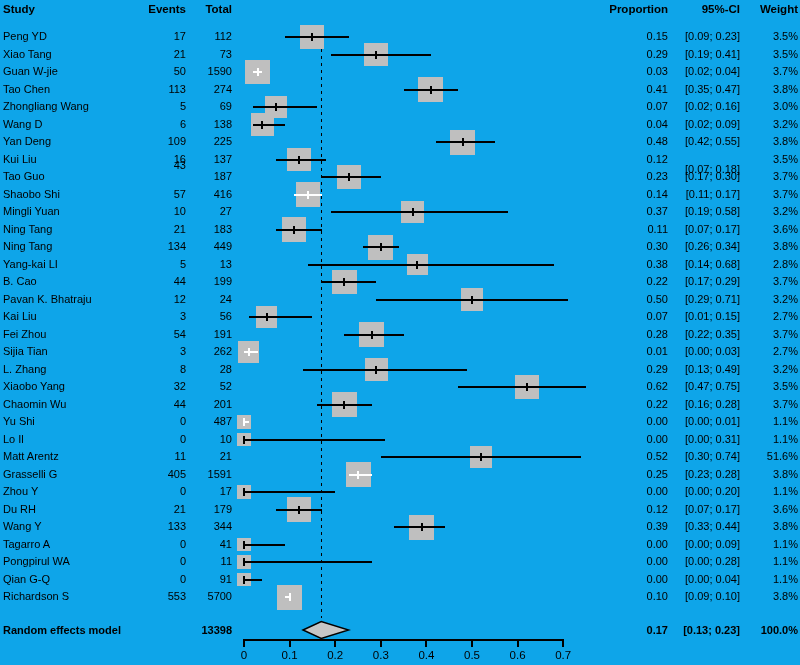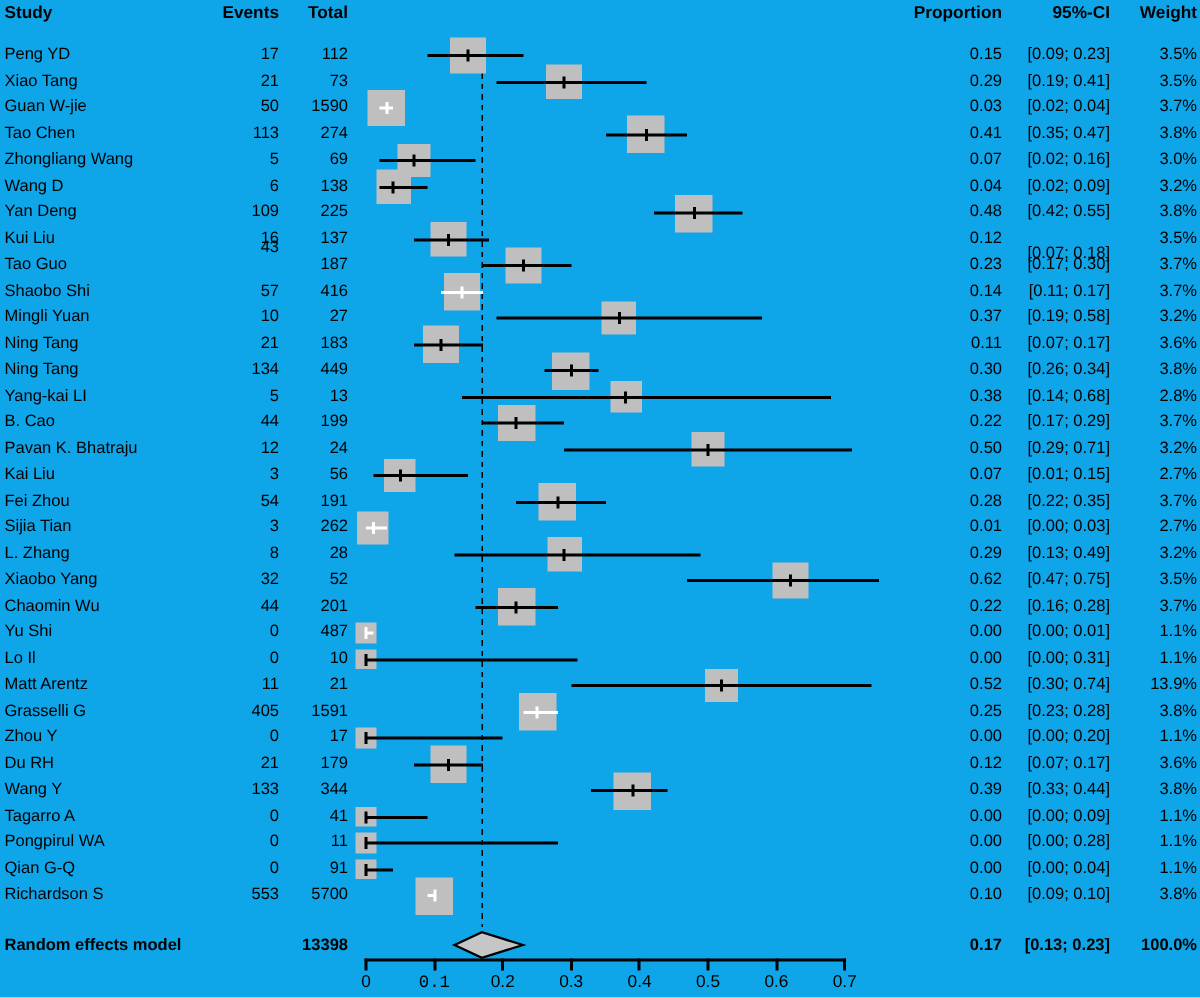--- a/index.html
+++ b/index.html
@@ -231,21 +231,21 @@
         <div class="cell r" style="left: 610px; top: 430.75px; width: 58px;">0.00</div>
         <div class="cell r" style="left: 670px; top: 430.75px; width: 70px;">[0.00; 0.31]</div>
         <div class="cell r" style="left: 742px; top: 430.75px; width: 56px;">1.1%</div>
       </div>
       <div>
         <div class="cell" style="left: 3px; top: 448.25px;">Matt Arentz</div>
         <div class="cell r" style="left: 132px; top: 448.25px; width: 54px;">11</div>
         <div class="cell r" style="left: 190px; top: 448.25px; width: 42px;">21</div>
         <div class="cell r" style="left: 610px; top: 448.25px; width: 58px;">0.52</div>
         <div class="cell r" style="left: 670px; top: 448.25px; width: 70px;">[0.30; 0.74]</div>
-        <div class="cell r" style="left: 742px; top: 448.25px; width: 56px;">13.9%</div>
+        <div class="cell r" style="left: 742px; top: 448.25px; width: 56px;">51.6%</div>
       </div>
       <div>
         <div class="cell" style="left: 3px; top: 465.75px;">Grasselli G</div>
         <div class="cell r" style="left: 132px; top: 465.75px; width: 54px;">405</div>
         <div class="cell r" style="left: 190px; top: 465.75px; width: 42px;">1591</div>
         <div class="cell r" style="left: 610px; top: 465.75px; width: 58px;">0.25</div>
         <div class="cell r" style="left: 670px; top: 465.75px; width: 70px;">[0.23; 0.28]</div>
         <div class="cell r" style="left: 742px; top: 465.75px; width: 56px;">3.8%</div>
       </div>
       <div>
@@ -407,21 +407,21 @@
       <div class="sq" style="left: 277.1px; top: 584.5px; width: 25px; height: 25px; background: rgb(191, 191, 191);"></div>
       <div class="ci" style="left: 285.04px; top: 596px; width: 4.56px; background: rgb(255, 255, 255);"></div>
       <div class="tick-mark" style="left: 288.6px; top: 593px; background: rgb(255, 255, 255);"></div>
       <svg width="50" height="20" style="position: absolute; left: 301.28px; top: 619.5px;">
         <polygon points="2,10 20.24000000000001,1.5 47.60000000000002,10 20.24000000000001,18.5" fill="#c6c6c6" stroke="#000000" stroke-width="1.5"></polygon>
       </svg>
       <div class="axis-line" style="left: 243px; top: 639px; width: 321.2px;"></div>
       <div class="axis-tick" style="left: 243px; top: 639px;"></div>
       <div class="axis-lab" style="left: 227px; top: 649px;">0</div>
       <div class="axis-tick" style="left: 288.6px; top: 639px;"></div>
-      <div class="axis-lab" style="left: 272.6px; top: 649px; font-family: Liberation Mono, monospace;">0.1</div>
+      <div class="axis-lab" style="left: 272.6px; top: 649px;">0.1</div>
       <div class="axis-tick" style="left: 334.2px; top: 639px;"></div>
       <div class="axis-lab" style="left: 318.2px; top: 649px;">0.2</div>
       <div class="axis-tick" style="left: 379.8px; top: 639px;"></div>
       <div class="axis-lab" style="left: 363.8px; top: 649px;">0.3</div>
       <div class="axis-tick" style="left: 425.4px; top: 639px;"></div>
       <div class="axis-lab" style="left: 409.4px; top: 649px;">0.4</div>
       <div class="axis-tick" style="left: 471px; top: 639px;"></div>
       <div class="axis-lab" style="left: 455px; top: 649px;">0.5</div>
       <div class="axis-tick" style="left: 516.6px; top: 639px;"></div>
       <div class="axis-lab" style="left: 500.6px; top: 649px;">0.6</div>

